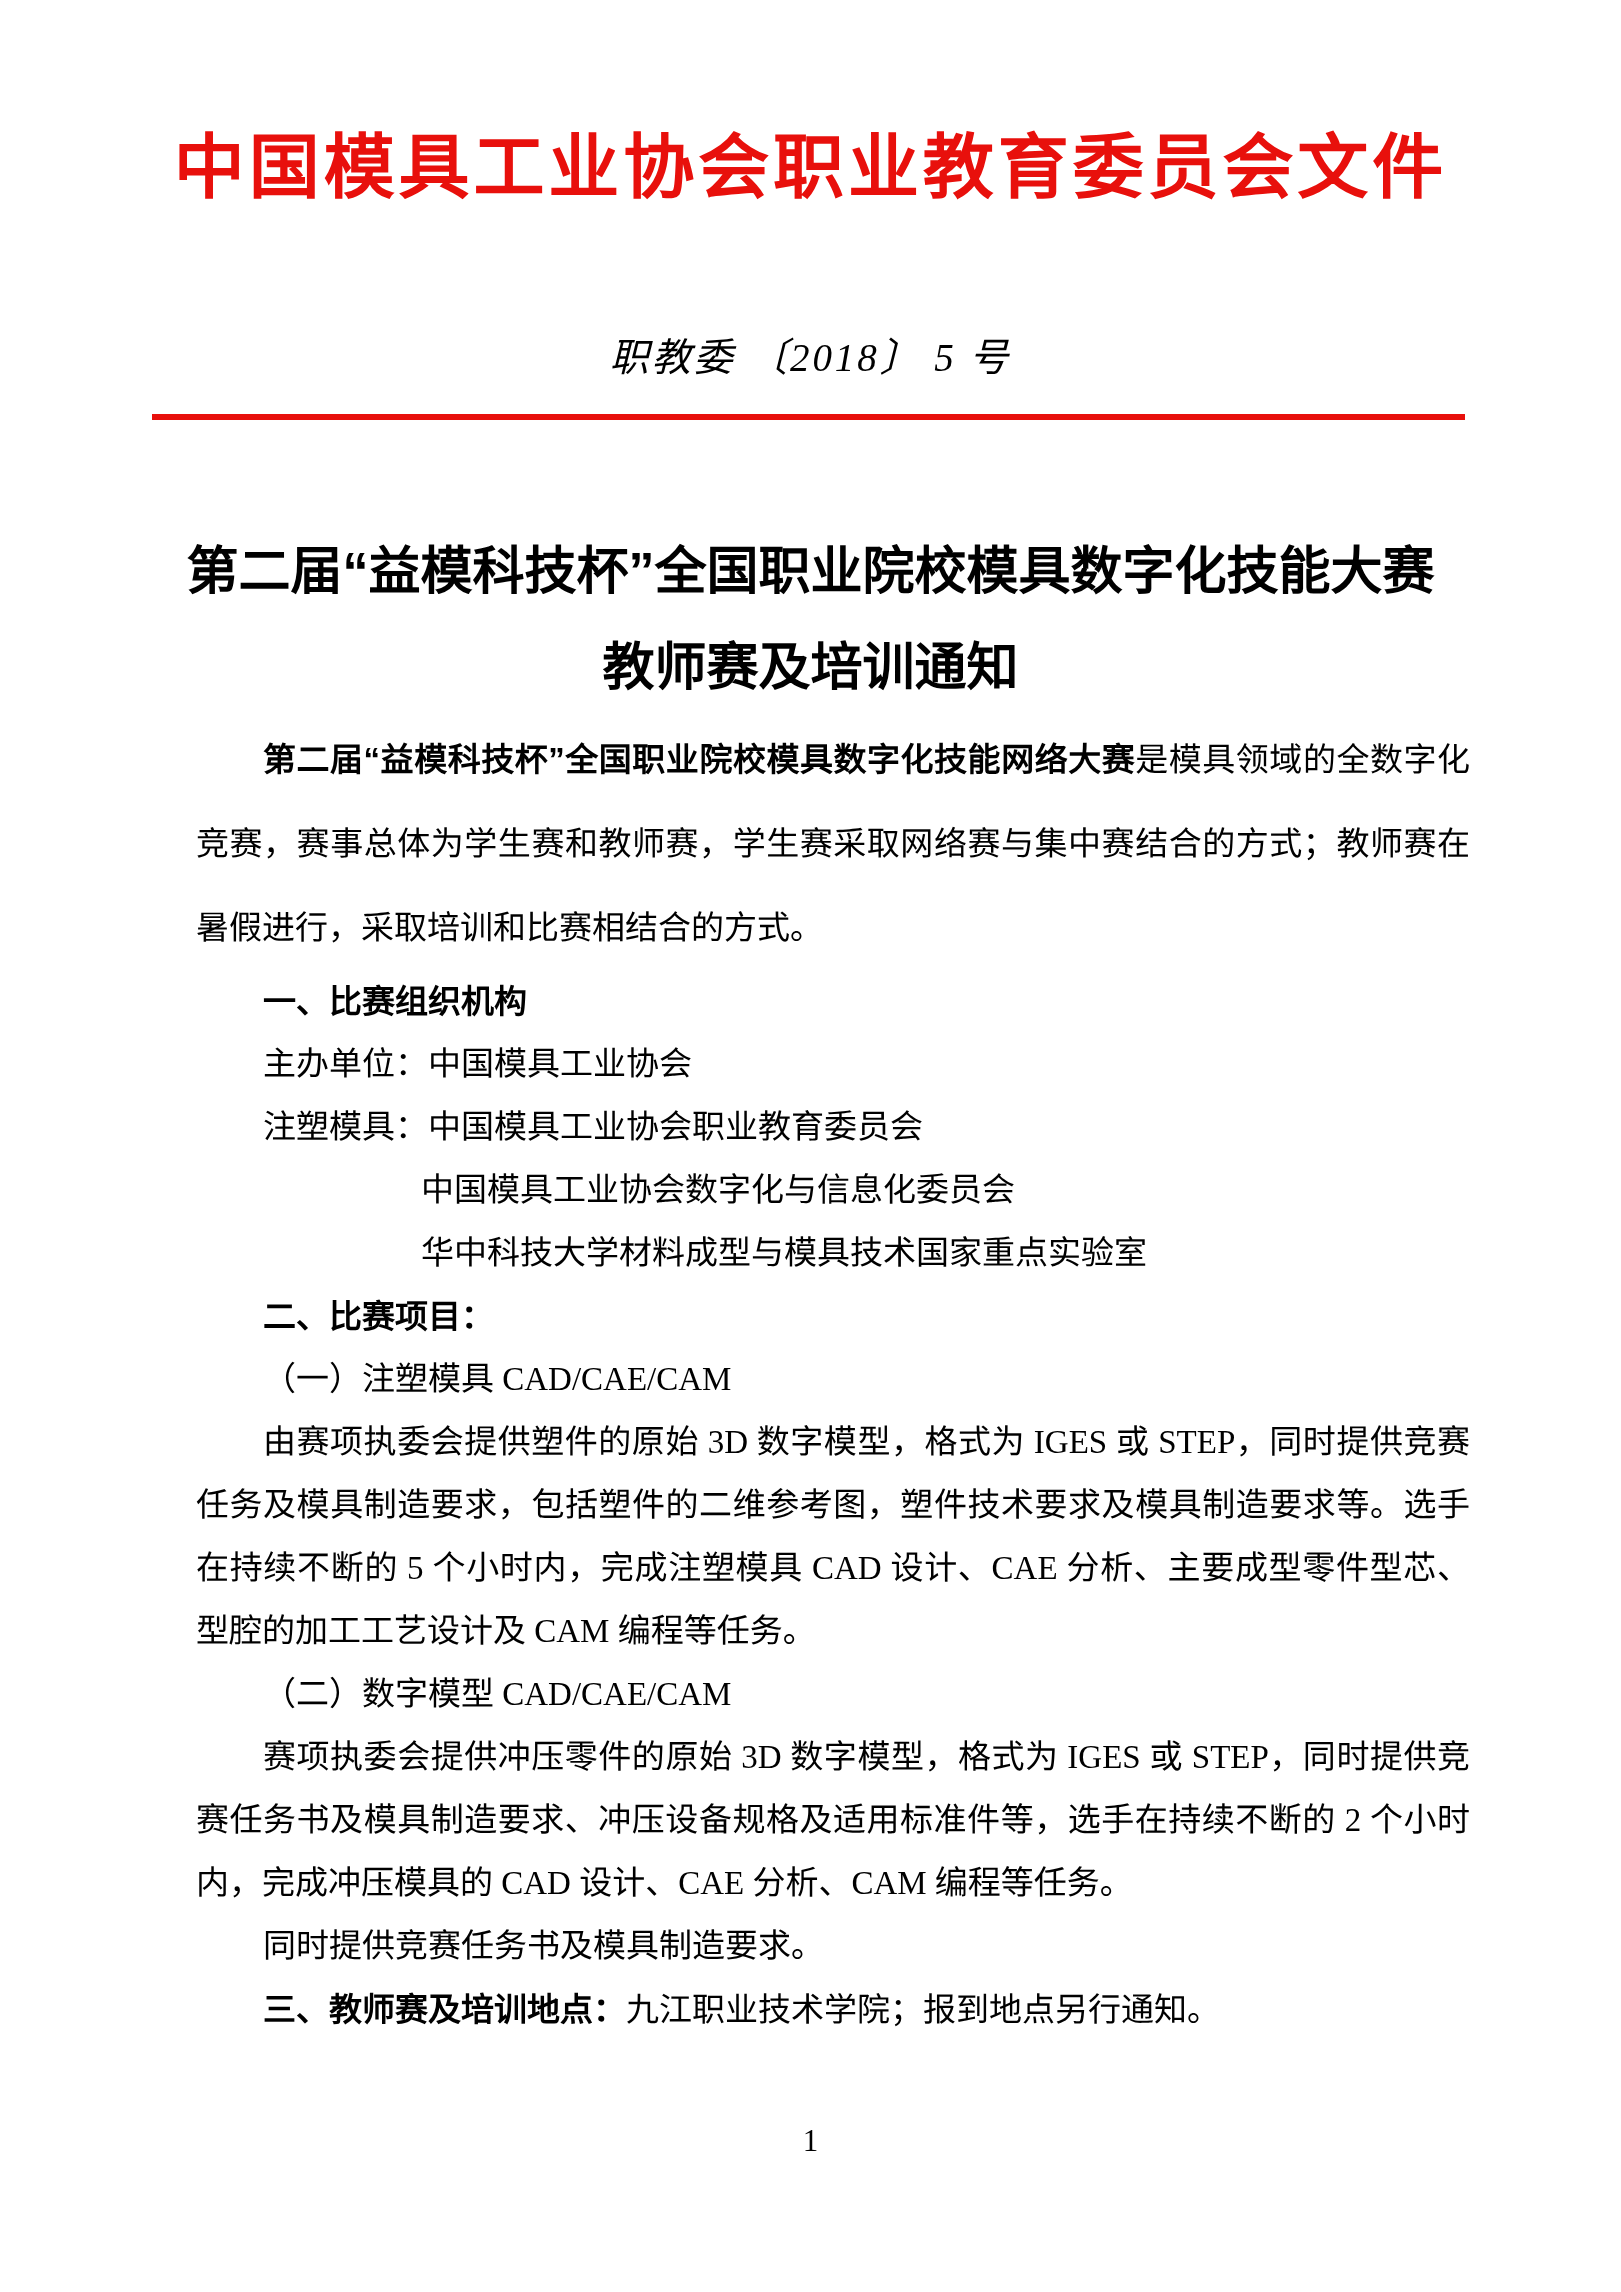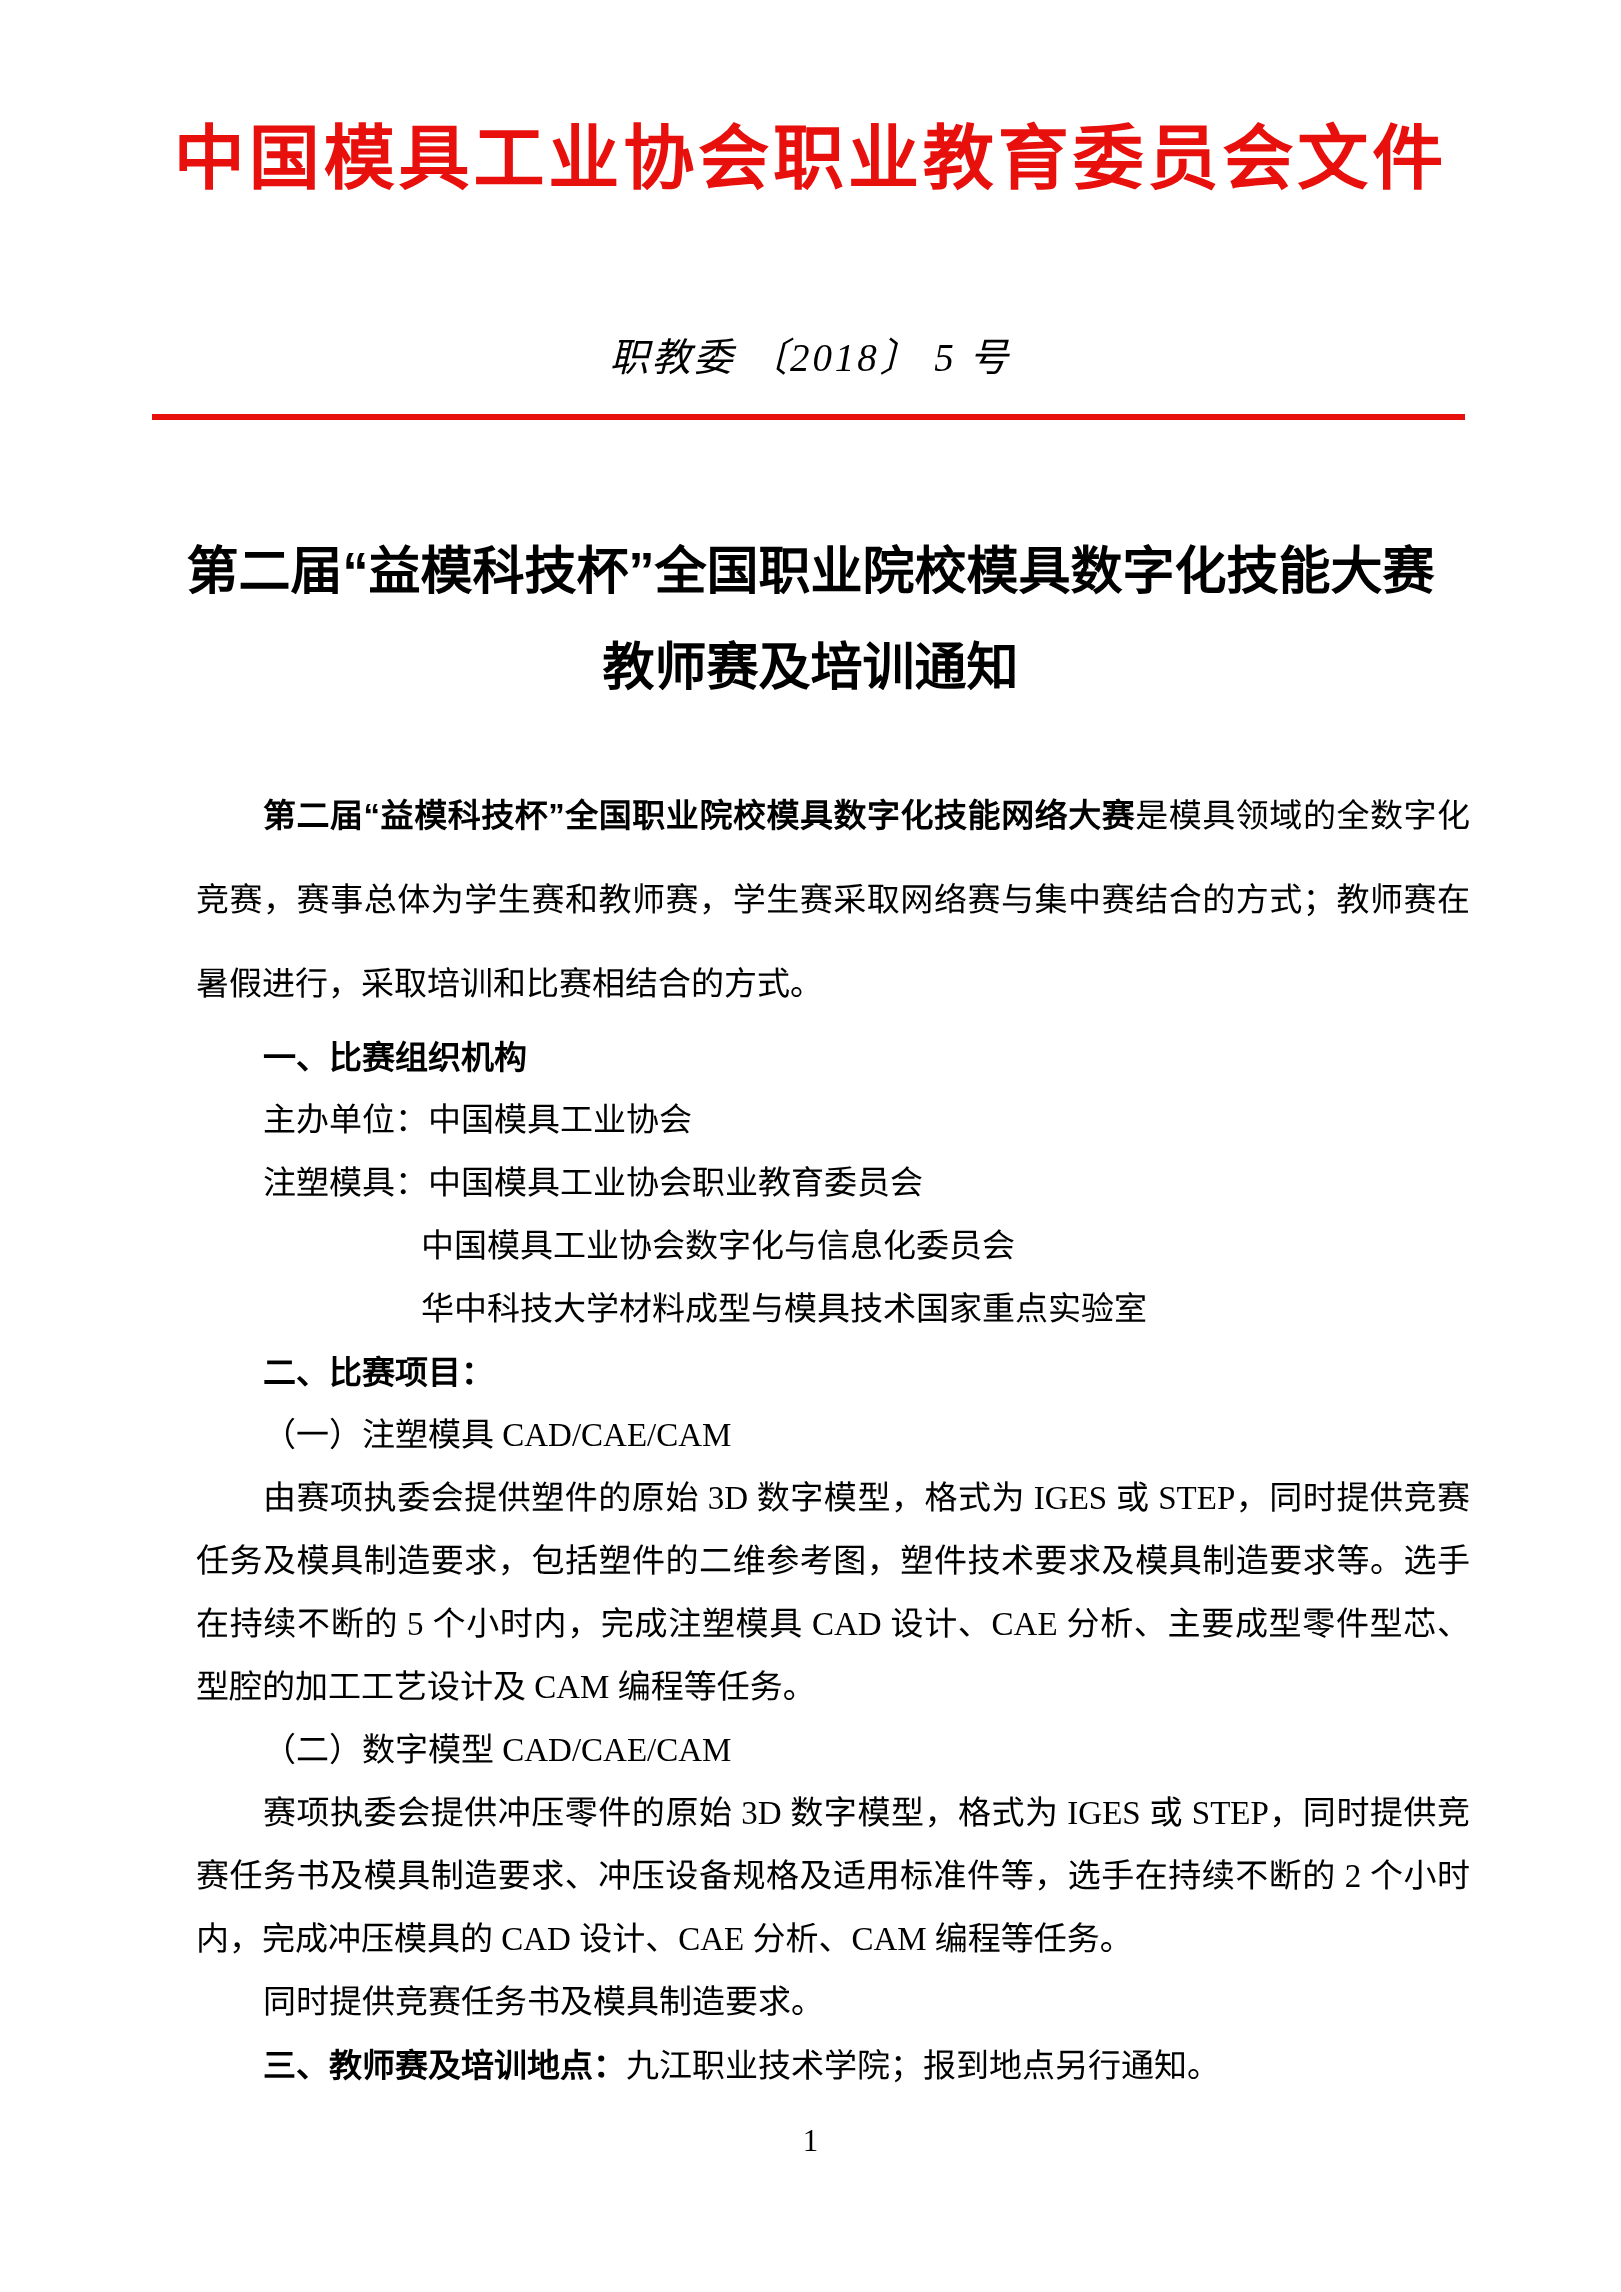--- a/index.html
+++ b/index.html
@@ -8,21 +8,21 @@
     position: relative;
     width: 1621px;
     height: 2293px;
     background: #ffffff;
     color: #000000;
     font-family: "Liberation Serif", serif;
     overflow: hidden;
   }
   .red-header {
     position: absolute;
-    top: 110px;
+    top: 119px;
     left: 0;
     width: 100%;
     text-align: center;
     font-family: "Liberation Sans", sans-serif;
     font-weight: bold;
     font-size: 71px;
     line-height: 98px;
     letter-spacing: 3.9px;
     color: var(--red);
     white-space: nowrap;
@@ -53,21 +53,21 @@
     left: 0;
     width: 100%;
     text-align: center;
     font-family: "Liberation Sans", sans-serif;
     font-weight: bold;
     font-size: 52px;
     line-height: 96px;
   }
   .body-text {
     position: absolute;
-    top: 774px;
+    top: 718px;
     left: 196px;
     width: 1274px;
     font-size: 33px;
     line-height: 63px;
     text-align: justify;
   }
   .body-text p { margin: 0; }
   .indent { text-indent: 67px; }
   .intro { line-height: 84px; }
   .bold-sans {

